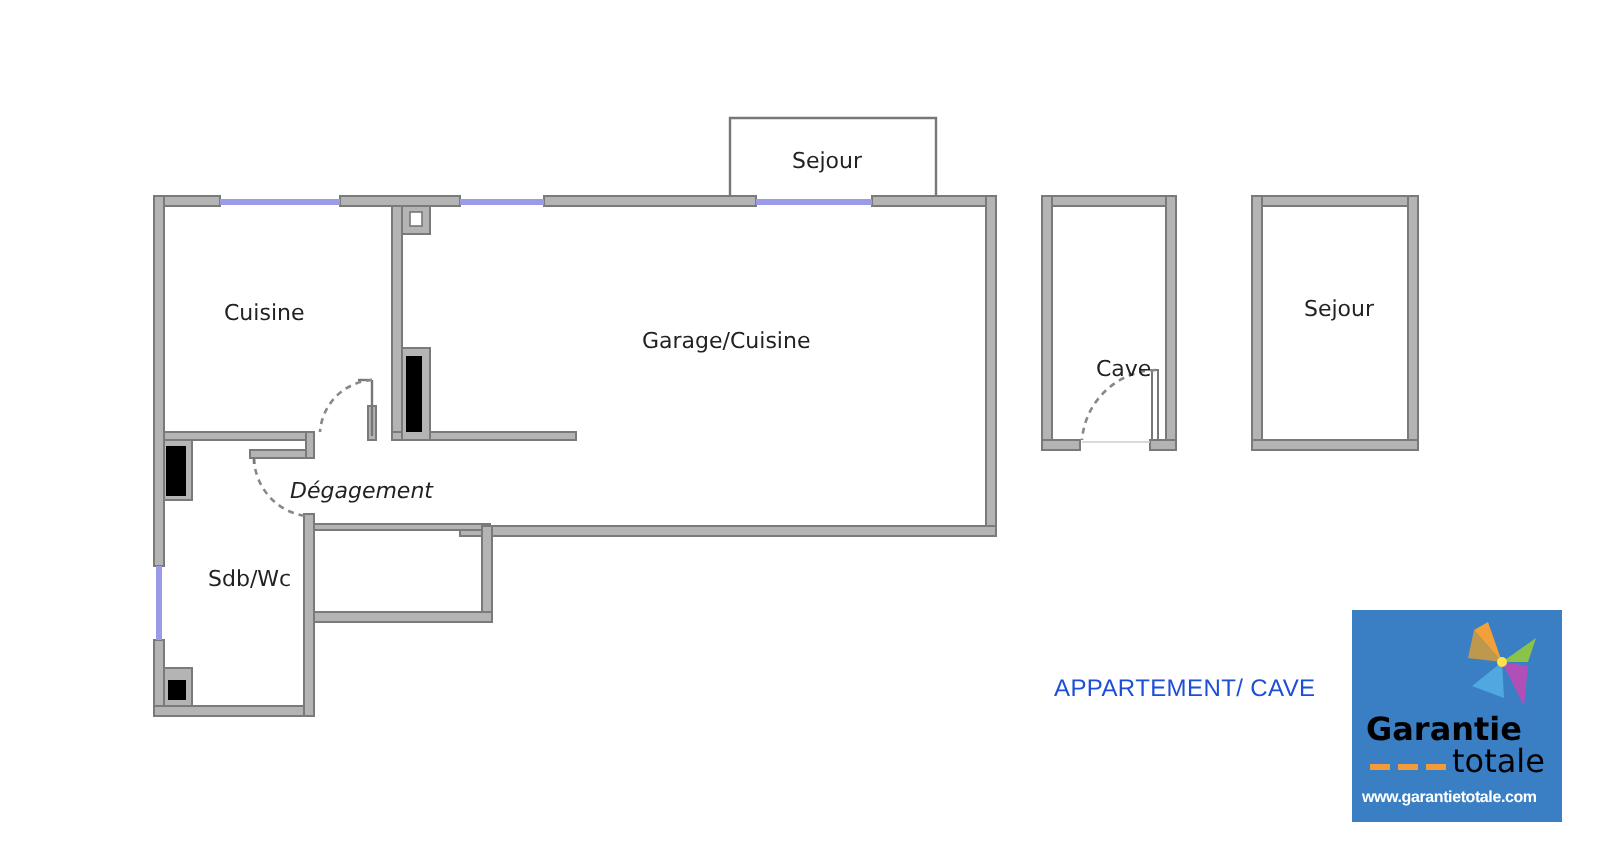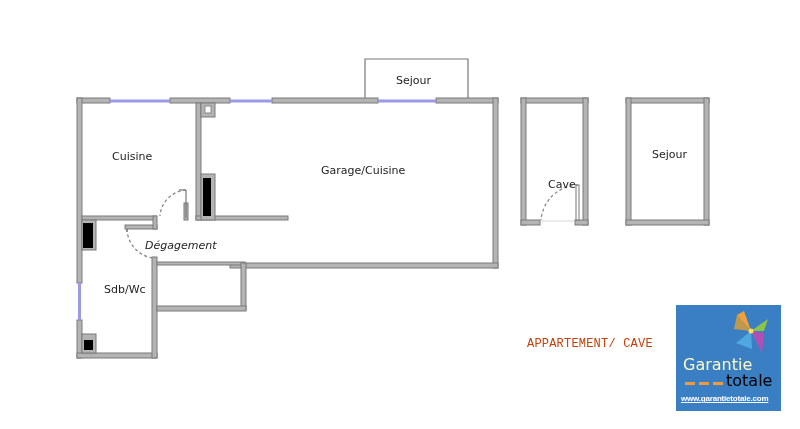--- a/index.html
+++ b/index.html
@@ -1,25 +1,25 @@
 <!DOCTYPE html>
 <html><head>
 <meta charset="utf-8">
 <style>
   html, body { margin: 0; padding: 0; background: #ffffff; }
   body { width: 800px; height: 429px; position: relative; overflow: hidden; font-family: "DejaVu Sans", sans-serif; }
   #plan { position: absolute; left: 0; top: 0; }
   .room-label { position: absolute; font-family: "DejaVu Sans", sans-serif; font-size: 11px; color: #222; white-space: nowrap; }
-  .caption { position: absolute; left: 527px; top: 337px; font-family: Liberation Mono, monospace; font-size: 12px; color: #c2410c; letter-spacing: 0.2px; white-space: nowrap; }
+  .caption { position: absolute; left: 527px; top: 337px; font-family: Liberation Sans, sans-serif; font-size: 12px; color: #1d4ed8; letter-spacing: 0.2px; white-space: nowrap; }
   .logo { position: absolute; left: 676px; top: 305px; width: 105px; height: 106px; background: #3a7fc4; overflow: hidden; }
-  .logo-title { position: absolute; left: 7px; top: 50px; font-family: "DejaVu Sans", sans-serif; font-size: 16px; color: #fef9c3; white-space: nowrap; }
+  .logo-title { position: absolute; left: 7px; top: 50px; font-family: "DejaVu Sans", sans-serif; font-size: 16px; color: #000000; white-space: nowrap; font-weight: bold; }
   .logo-sub { position: absolute; left: 50px; top: 66px; font-family: "DejaVu Sans", sans-serif; font-size: 16px; color: #000000; white-space: nowrap; }
   .logo-dash { position: absolute; left: 9px; top: 77px; width: 40px; height: 3px;
     background: repeating-linear-gradient(90deg, #f39a3a 0 10px, transparent 10px 14px); }
-  .logo-url { position: absolute; left: 5px; top: 89px; font-family: "Liberation Sans", sans-serif; font-size: 8px; color: #ffffff; white-space: nowrap; font-weight: bold; letter-spacing: -0.2px; text-decoration: underline; }
+  .logo-url { position: absolute; left: 5px; top: 89px; font-family: "Liberation Sans", sans-serif; font-size: 8px; color: #ffffff; white-space: nowrap; font-weight: bold; letter-spacing: -0.2px; }
   .pinwheel { position: absolute; left: 48px; top: 4px; }
 </style>
 </head>
 <body>
 
 <svg id="plan" width="800" height="429" viewBox="0 0 800 429" xmlns="http://www.w3.org/2000/svg">
   <defs>
     <style>
       .w { fill: #b4b4b4; stroke: #7a7a7a; stroke-width: 1; }
       .win { stroke: #9a9ae6; stroke-width: 3; fill: none; }

